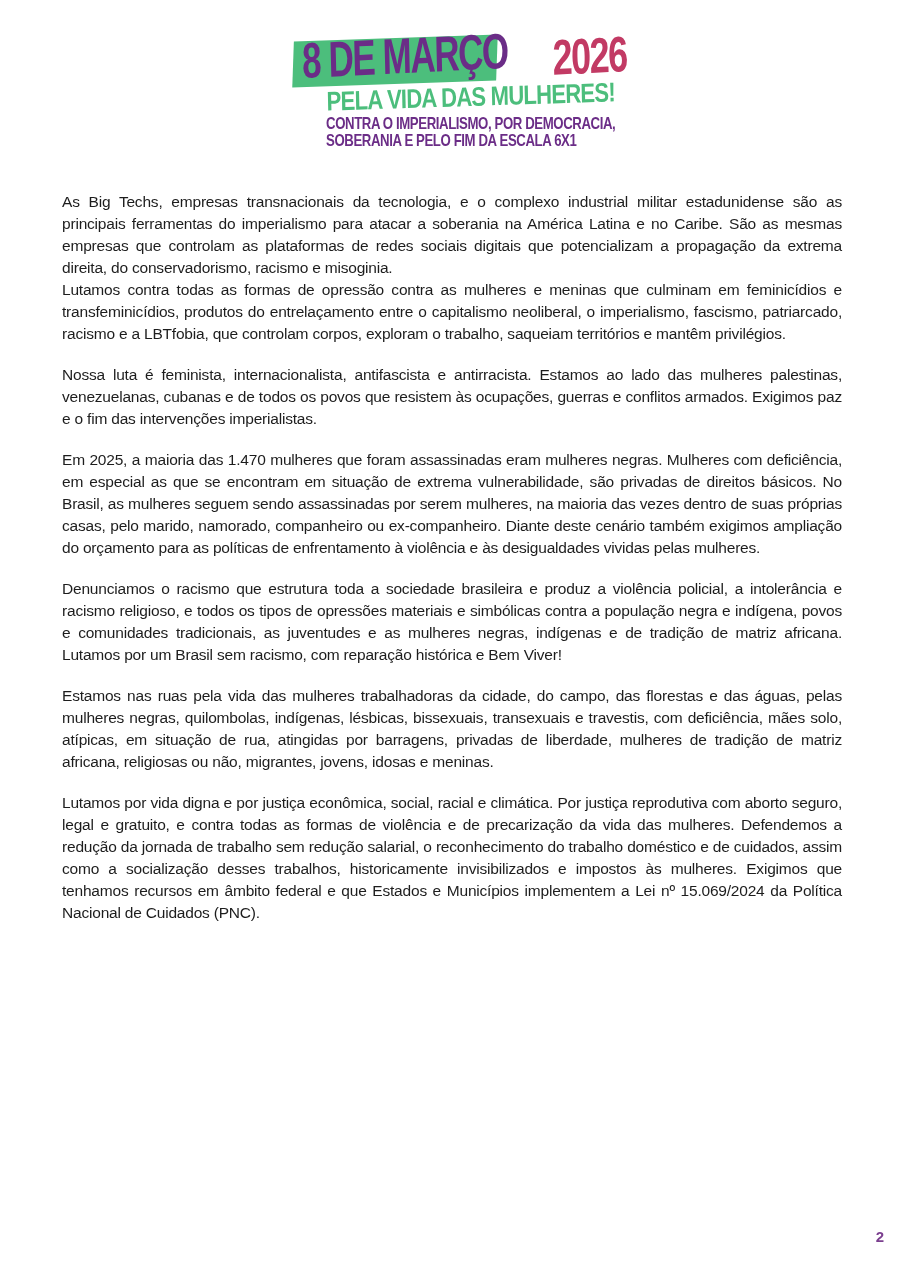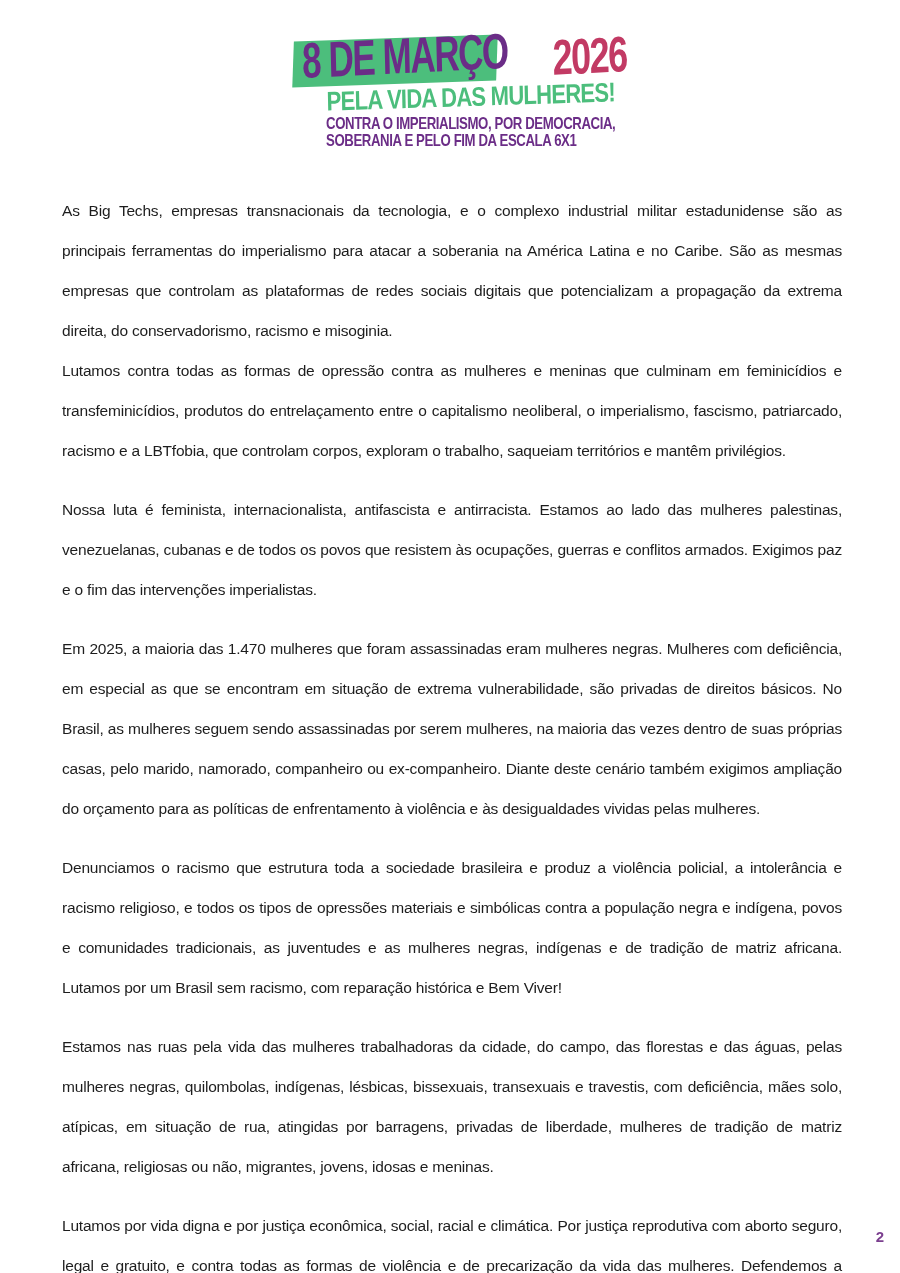--- a/index.html
+++ b/index.html
@@ -95,21 +95,21 @@
   
   .content {
     position: absolute;
     top: 191px;
     left: 62px;
     width: 780px;
   }
   .content p {
     margin: 0 0 19px 0;
     font-size: 15.5px;
-    line-height: 40px;
+    line-height: 22px;
     letter-spacing: -0.2px;
     color: #1d1d1d;
     text-align: justify;
   }
   .content p.no-gap { margin-bottom: 0; }
   .content p:last-child { margin-bottom: 4px; }
 
   
   .page-number {
     position: absolute;

